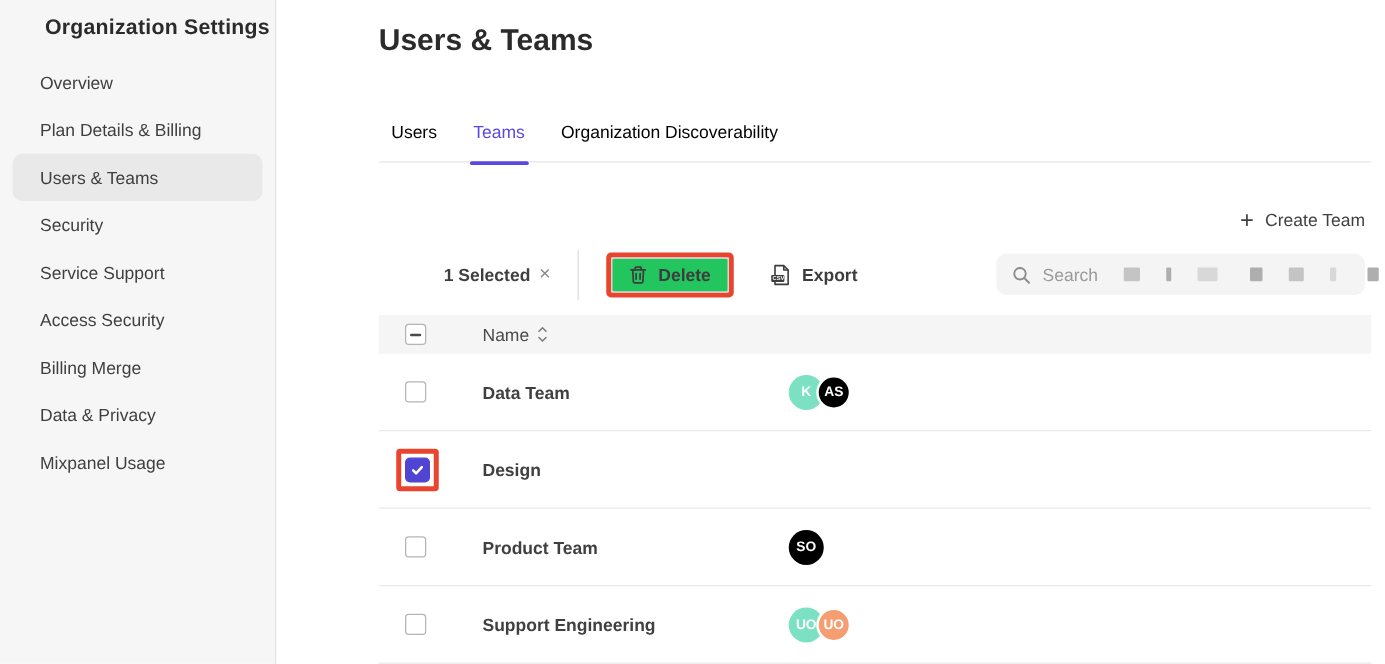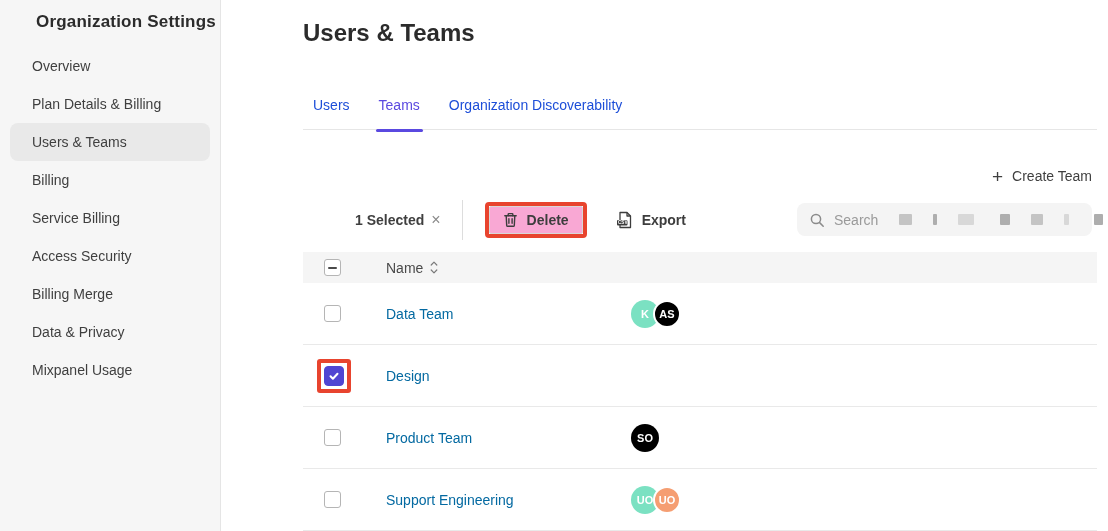--- a/index.html
+++ b/index.html
@@ -14,58 +14,58 @@
   .nav-item { height:38px; display:flex; align-items:center; padding-left:22px;
     margin:0 10px; border-radius:8px; font-size:14px; color:#3f3f3f; cursor:pointer;text-align:center; }
   .nav-item.active { background:#e9e9e9; }
 
   
   .main { position:absolute; left:253px; top:0; right:0; bottom:0; padding:0 11px 0 50px; }
   h1.page-title { margin-top:18px; font-size:24px; line-height:30px; font-weight:700; color:#2b2b2b; }
 
   .tabs { display:flex; gap:29px; margin-top:47px; padding:0 0 14px 10px;
     border-bottom:1px solid #e6e6e6; position:relative; }
-  .tab { font-size:14px; font-weight:500; color:#1d4ed8; line-height:20px; position:relative; cursor:pointer; }
+  .tab { font-size:14px; font-weight:500; color:#000000; line-height:20px; position:relative; cursor:pointer; }
   .tab.active { color:#5a49e0; }
   .tab.active::after { content:""; position:absolute; left:-3px; right:-3px; bottom:-17px;
     height:3px; border-radius:2px; background:#5a49e0; }
 
   .actions-row { margin-top:33px; height:26px; display:flex; justify-content:flex-end; align-items:center; }
   .create-team { display:flex; align-items:center; gap:9px; font-size:14px; font-weight:500;
     color:#3f3f3f; cursor:pointer; margin-right:5px; }
   .plus-glyph { font-size:19px; font-weight:400; color:#3f3f3f; line-height:1; }
 
   .toolbar { margin-top:10px; height:41px; display:flex; align-items:center; }
   .selected-group { margin-left:52px; display:flex; gap:7px; }
   .selected-count { font-size:14px; font-weight:600; color:#3f3f3f; }
   .clear-x { font-size:16px; color:#8b8b8b; cursor:pointer; line-height:1; }
   .v-divider { width:1px; height:40px; background:#ddd; margin:0 22px 0 21px; }
 
   .annot-delete { border:4px solid #e8442e; border-radius:4px; display:inline-flex; background:#fff; }
-  .btn-delete { display:flex; align-items:center; gap:9px; padding:5px 13px; background:#f9a8d4;
+  .btn-delete { display:flex; align-items:center; gap:9px; padding:5px 13px; background:#22c55e;
     border:1px solid #d8d8d8; border-radius:2px; font-size:14px; font-weight:600; color:#3d3d3d; cursor:pointer; }
   .btn-export { display:flex; align-items:center; gap:9px; margin-left:29px; font-size:14px;
     font-weight:600; color:#3d3d3d; background:none; border:none; cursor:pointer;
     font-family:"Liberation Sans", sans-serif; }
 
   .search-box { margin-left:auto; margin-right:5px; width:295px; height:33px; background:#f4f4f4;
     border-radius:8px; display:flex; align-items:center; padding:0 12px; gap:9px; cursor:text; }
   .search-ph { font-size:14px; color:#9a9a9a; display:flex; align-items:center; gap:21px; white-space:nowrap; }
   .rblk { display:inline-block; height:11px; border-radius:1px; background:#c4c4c4; }
   .rblk.d { background:#aeaeae; } .rblk.l { background:#d8d8d8; }
   .rblk.lo { height:6px; align-self:flex-end; margin-bottom:1px; }
 
   
   .table { margin-top:12px; }
   .thead { height:31px; background:#f5f5f5; display:flex; align-items:center; }
   .trow { height:62px; display:flex; align-items:center; border-bottom:1px solid #e9e9e9; }
   .cell-cb { width:83px; padding-left:21px; display:flex; align-items:center; }
   .cell-name { width:245px; font-size:14px; }
   .name-hdr { color:#4a4a4a; font-weight:500; display:flex; align-items:center; gap:7px; }
-  .team-link { color:#0369a1; font-weight:400; cursor:pointer; }
+  .team-link { color:#404040; font-weight:700; cursor:pointer; }
   .cell-avatars { display:flex; align-items:center; }
 
   .checkbox { width:17px; height:17px; border:1.5px solid #b5b5b5; border-radius:3px; background:#fff;
     display:flex; align-items:center; justify-content:center; cursor:pointer; flex:none; }
   .checkbox svg { display:none; }
   .checkbox.checked { width:20px; height:20px; background:#5045d2; border-color:#5045d2; border-radius:4px; }
   .checkbox.checked svg { display:block; }
   .checkbox.indeterminate::after { content:""; width:9px; height:2px; background:#4a4a4a; border-radius:1px; }
   .annot-cb { border:4px solid #e8442e; border-radius:3px; padding:3px; background:#fff;
     display:inline-flex; margin-left:-7px; }
@@ -76,22 +76,22 @@
 </style>
 </head>
 <body>
 
 <div class="sidebar">
   <div class="sidebar-title">Organization Settings</div>
   <div class="nav">
     <div class="nav-item">Overview</div>
     <div class="nav-item">Plan Details &amp; Billing</div>
     <div class="nav-item active">Users &amp; Teams</div>
-    <div class="nav-item">Billing</div>
-    <div class="nav-item">Service Billing</div>
+    <div class="nav-item">Security</div>
+    <div class="nav-item">Service Support</div>
     <div class="nav-item">Access Security</div>
     <div class="nav-item">Billing Merge</div>
     <div class="nav-item">Data &amp; Privacy</div>
     <div class="nav-item">Mixpanel Usage</div>
   </div>
 </div>
 
 <div class="main">
   <h1 class="page-title">Users &amp; Teams</h1>
 

